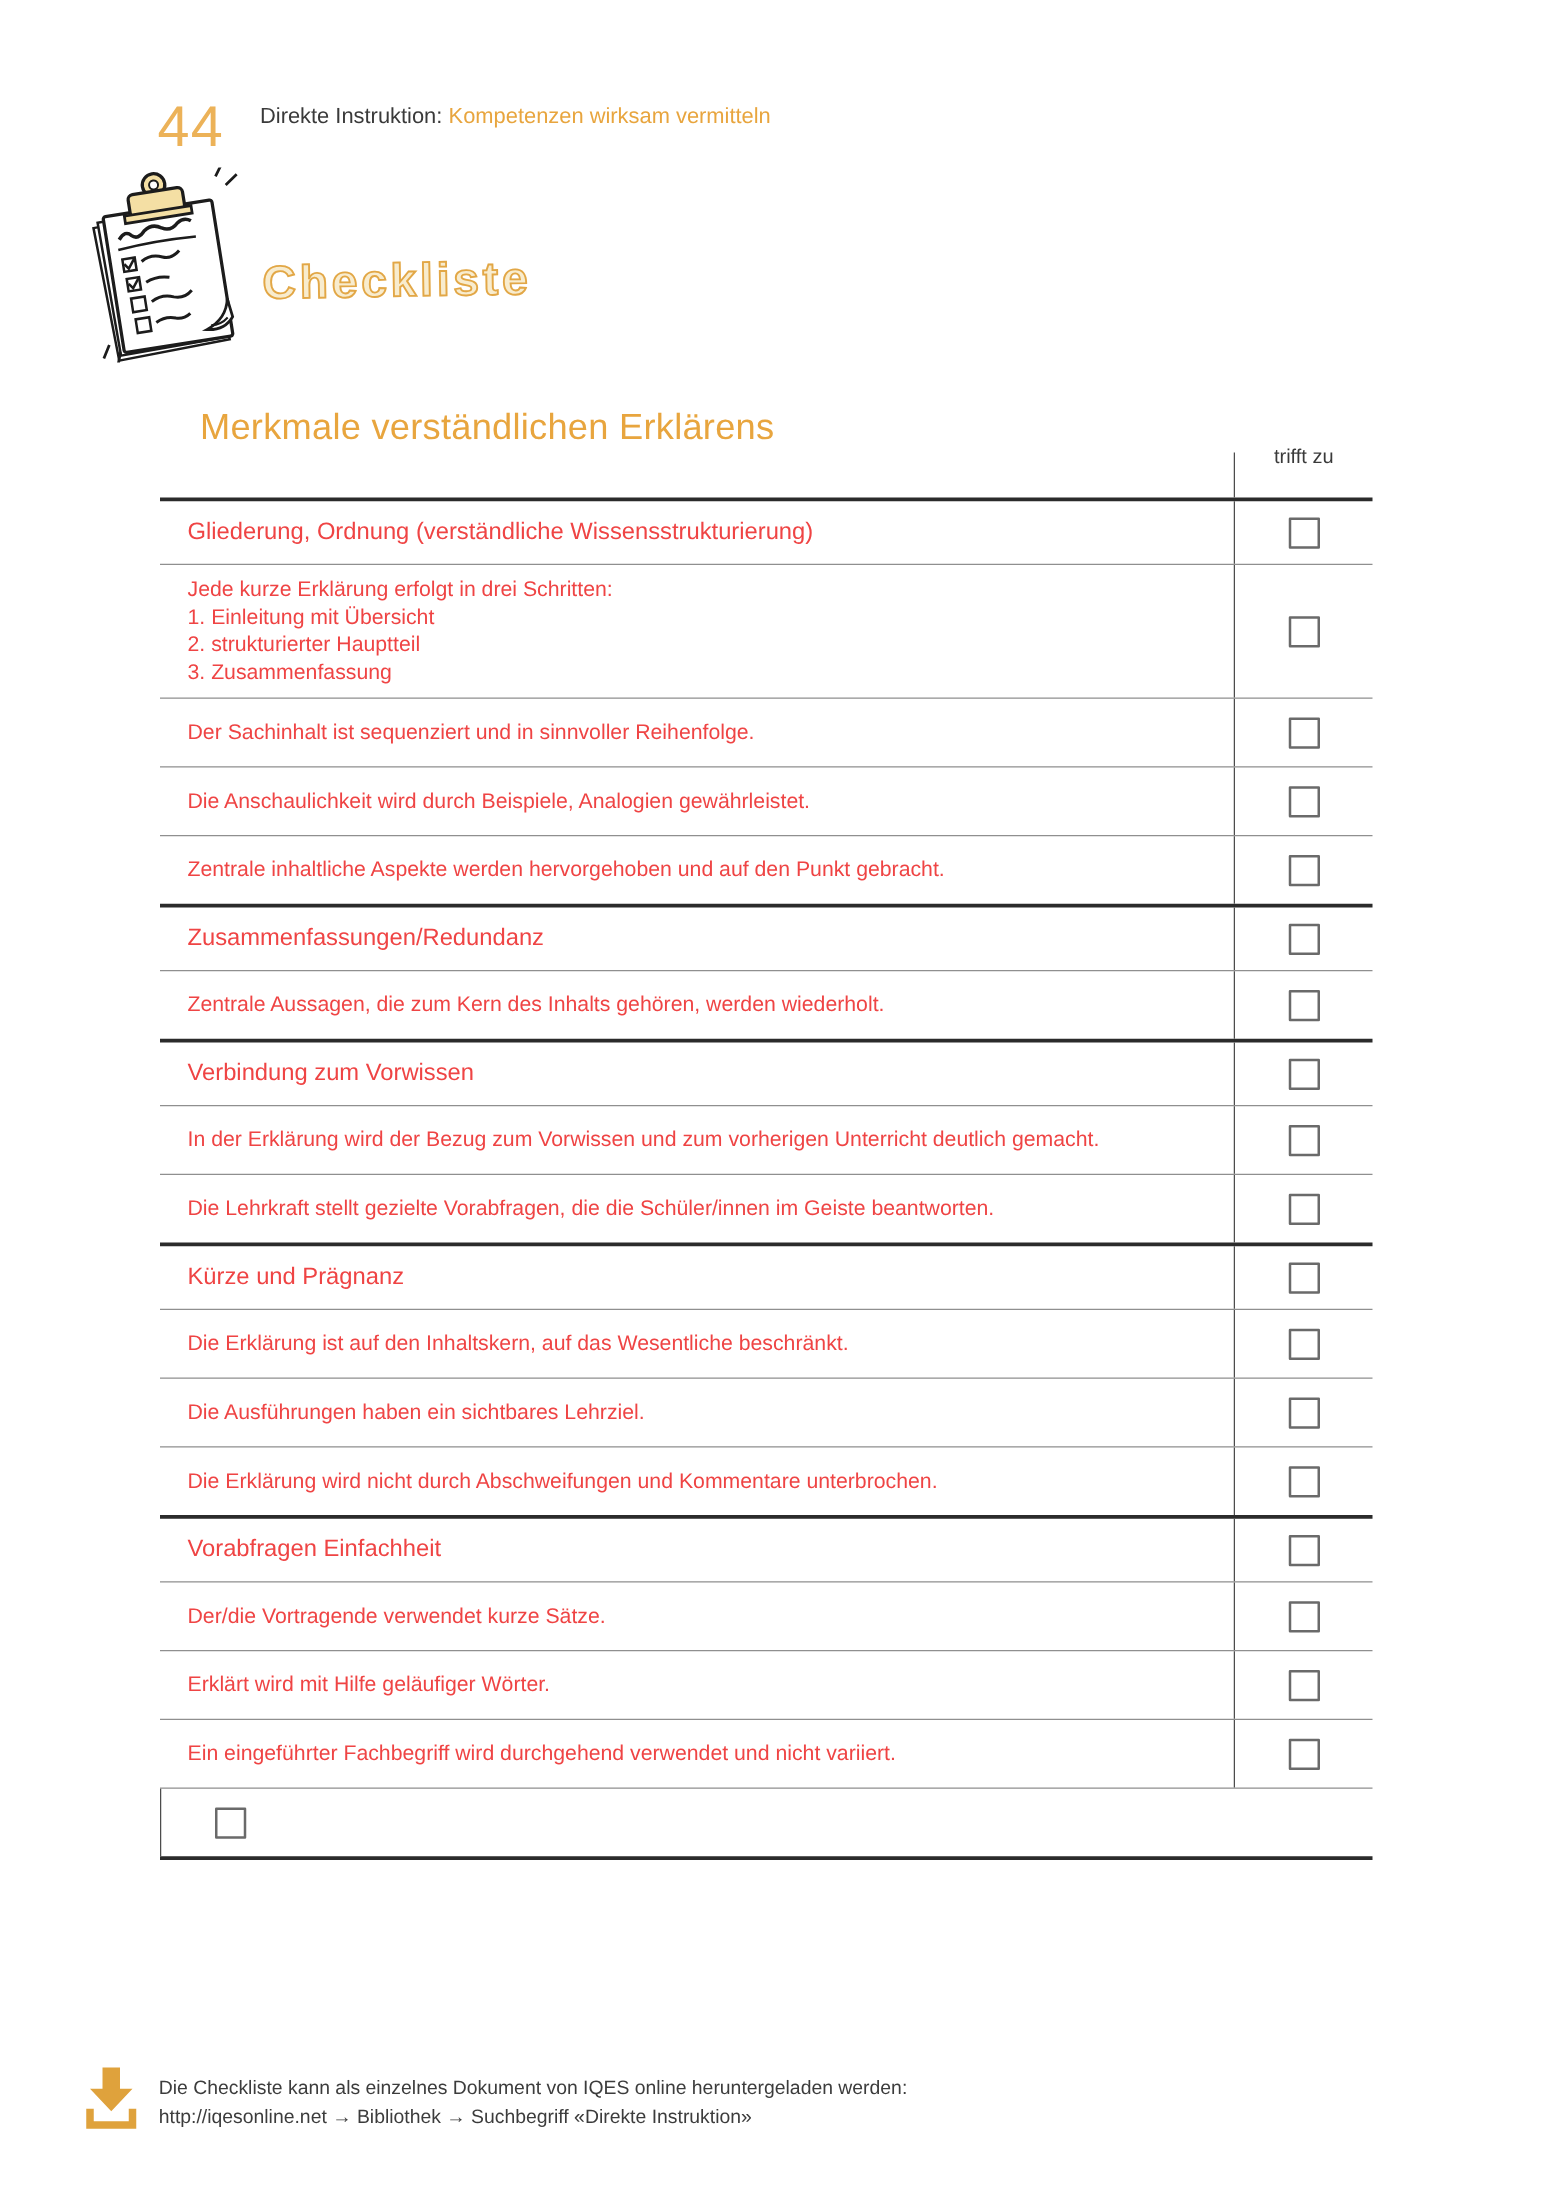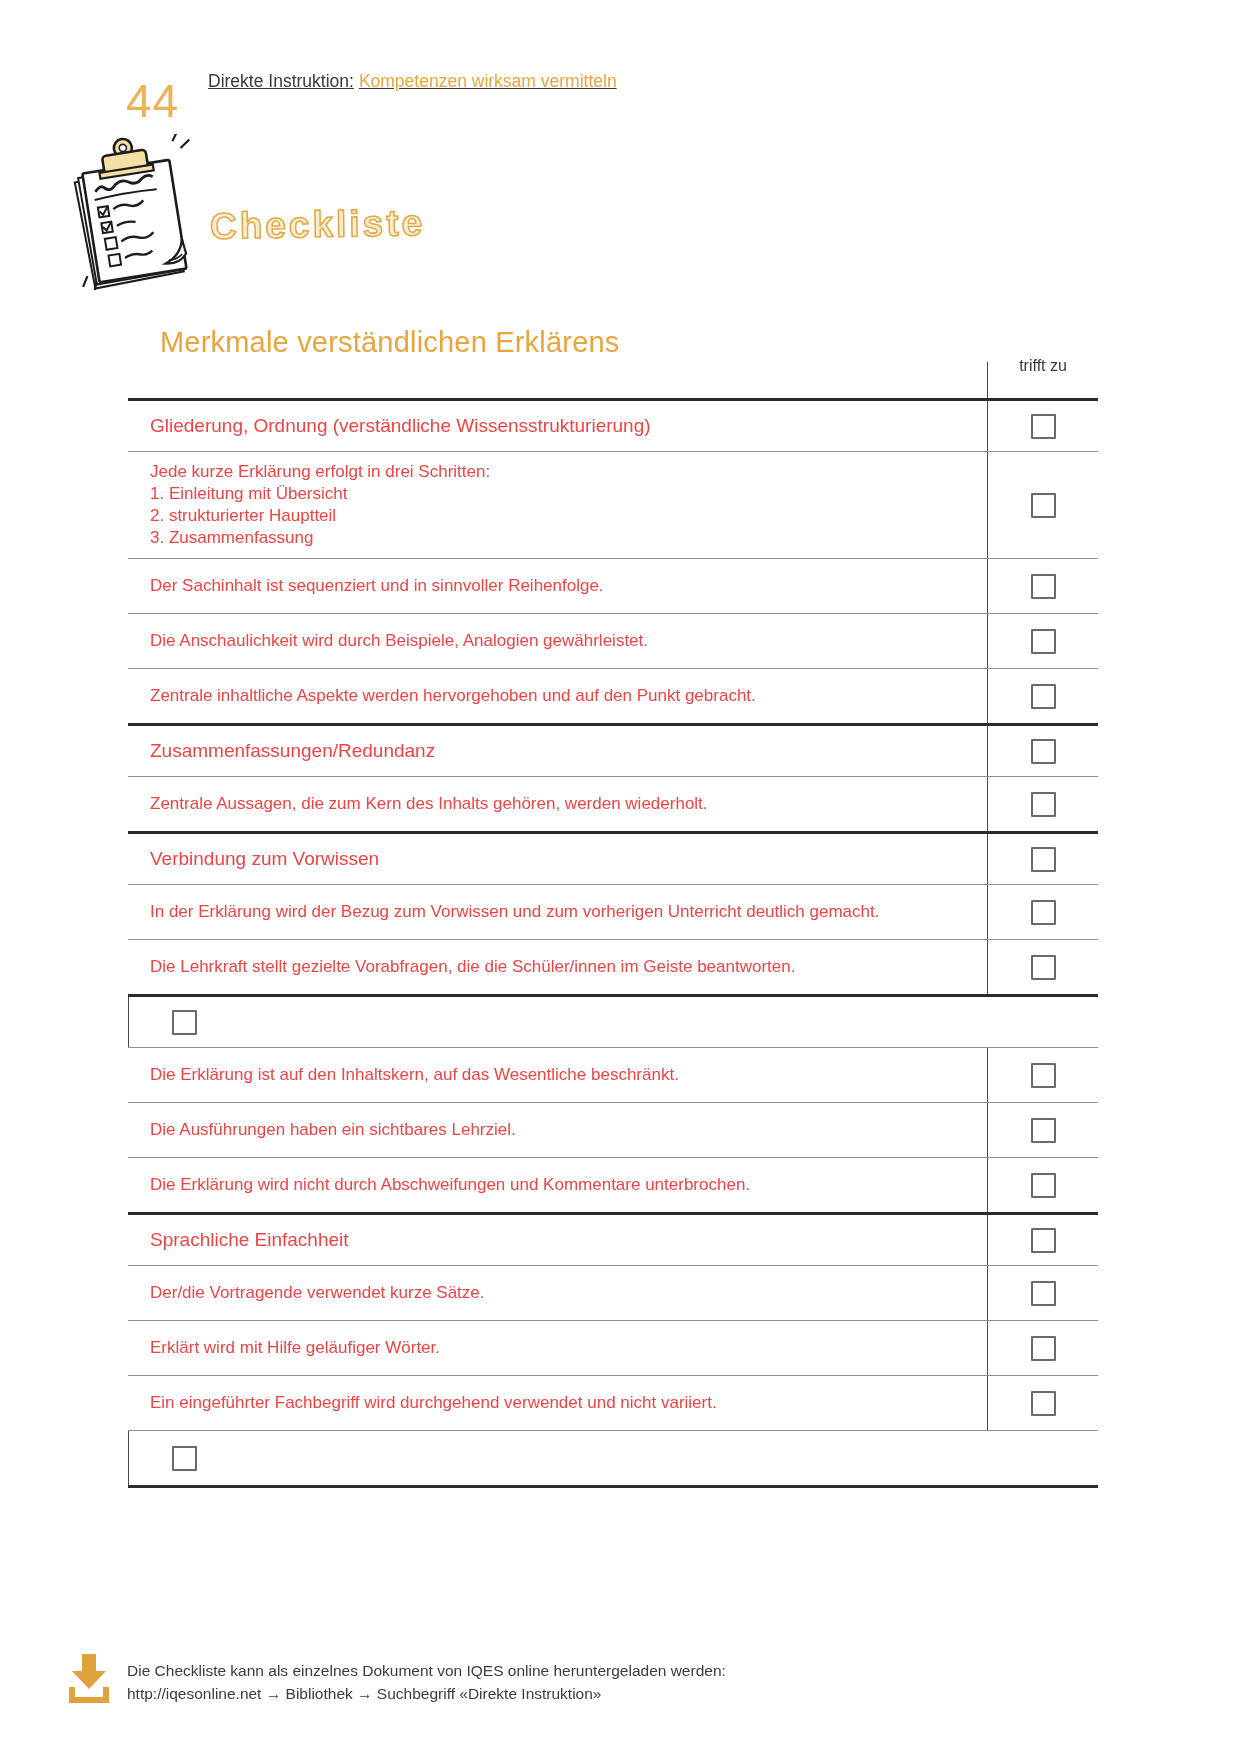--- a/index.html
+++ b/index.html
@@ -17,25 +17,24 @@
     position:absolute;
     left:126px; top:78px;
     font-size:46px;
     line-height:1;
     font-weight:400;
     color:#ecb258;
     letter-spacing:1px;
   }
   .chapter-line{
     position:absolute;
-    left:208px; top:71px;
+    left:208px; top:82px;
     font-size:17.5px;
     line-height:1.2;
     white-space:nowrap;
-    text-decoration:underline;
   }
   .chapter-line .dark{color:#3a3a3a;}
   .chapter-line .accent{color:#e8a53e; margin-left:5px;}
   
   .clipboard{
     position:absolute;
     left:64px; top:134px;
     width:140px; height:156px;
   }
   
@@ -228,20 +227,21 @@
             <div class="checkbox"></div>
           </div>
         </div>
         <div class="row item">
           <div class="cell-text">Die Lehrkraft stellt gezielte Vorabfragen, die die Schüler/innen im Geiste beantworten.</div>
           <div class="cell-check">
             <div class="checkbox"></div>
           </div>
         </div>
         <div class="row section">
+          <div class="cell-text">Kürze und Prägnanz</div>
           <div class="cell-check">
             <div class="checkbox"></div>
           </div>
         </div>
         <div class="row item">
           <div class="cell-text">Die Erklärung ist auf den Inhaltskern, auf das Wesentliche beschränkt.</div>
           <div class="cell-check">
             <div class="checkbox"></div>
           </div>
         </div>
@@ -251,21 +251,21 @@
             <div class="checkbox"></div>
           </div>
         </div>
         <div class="row item">
           <div class="cell-text">Die Erklärung wird nicht durch Abschweifungen und Kommentare unterbrochen.</div>
           <div class="cell-check">
             <div class="checkbox"></div>
           </div>
         </div>
         <div class="row section">
-          <div class="cell-text">Sprachliche Einfachheit</div>
+          <div class="cell-text">Vorabfragen Einfachheit</div>
           <div class="cell-check">
             <div class="checkbox"></div>
           </div>
         </div>
         <div class="row item">
           <div class="cell-text">Der/die Vortragende verwendet kurze Sätze.</div>
           <div class="cell-check">
             <div class="checkbox"></div>
           </div>
         </div>

